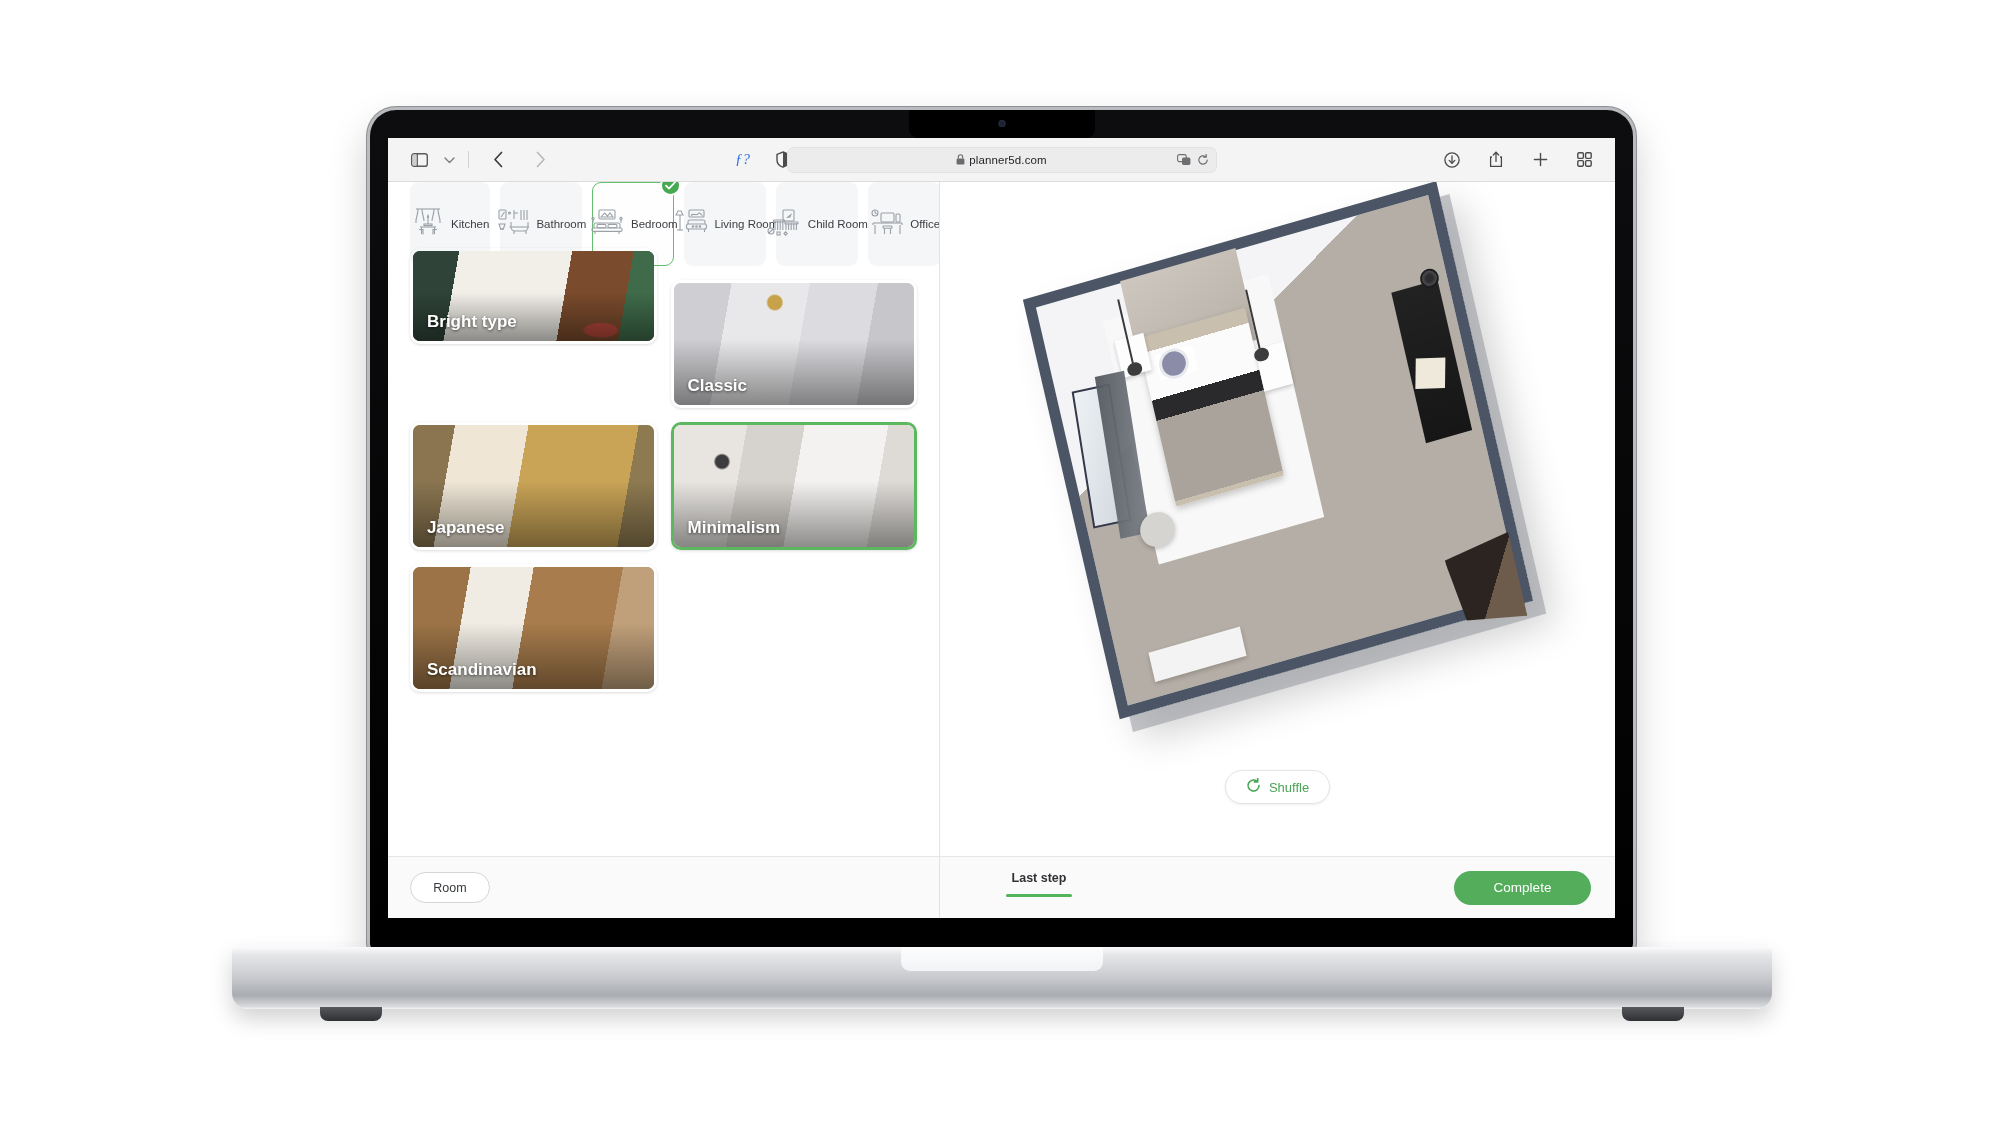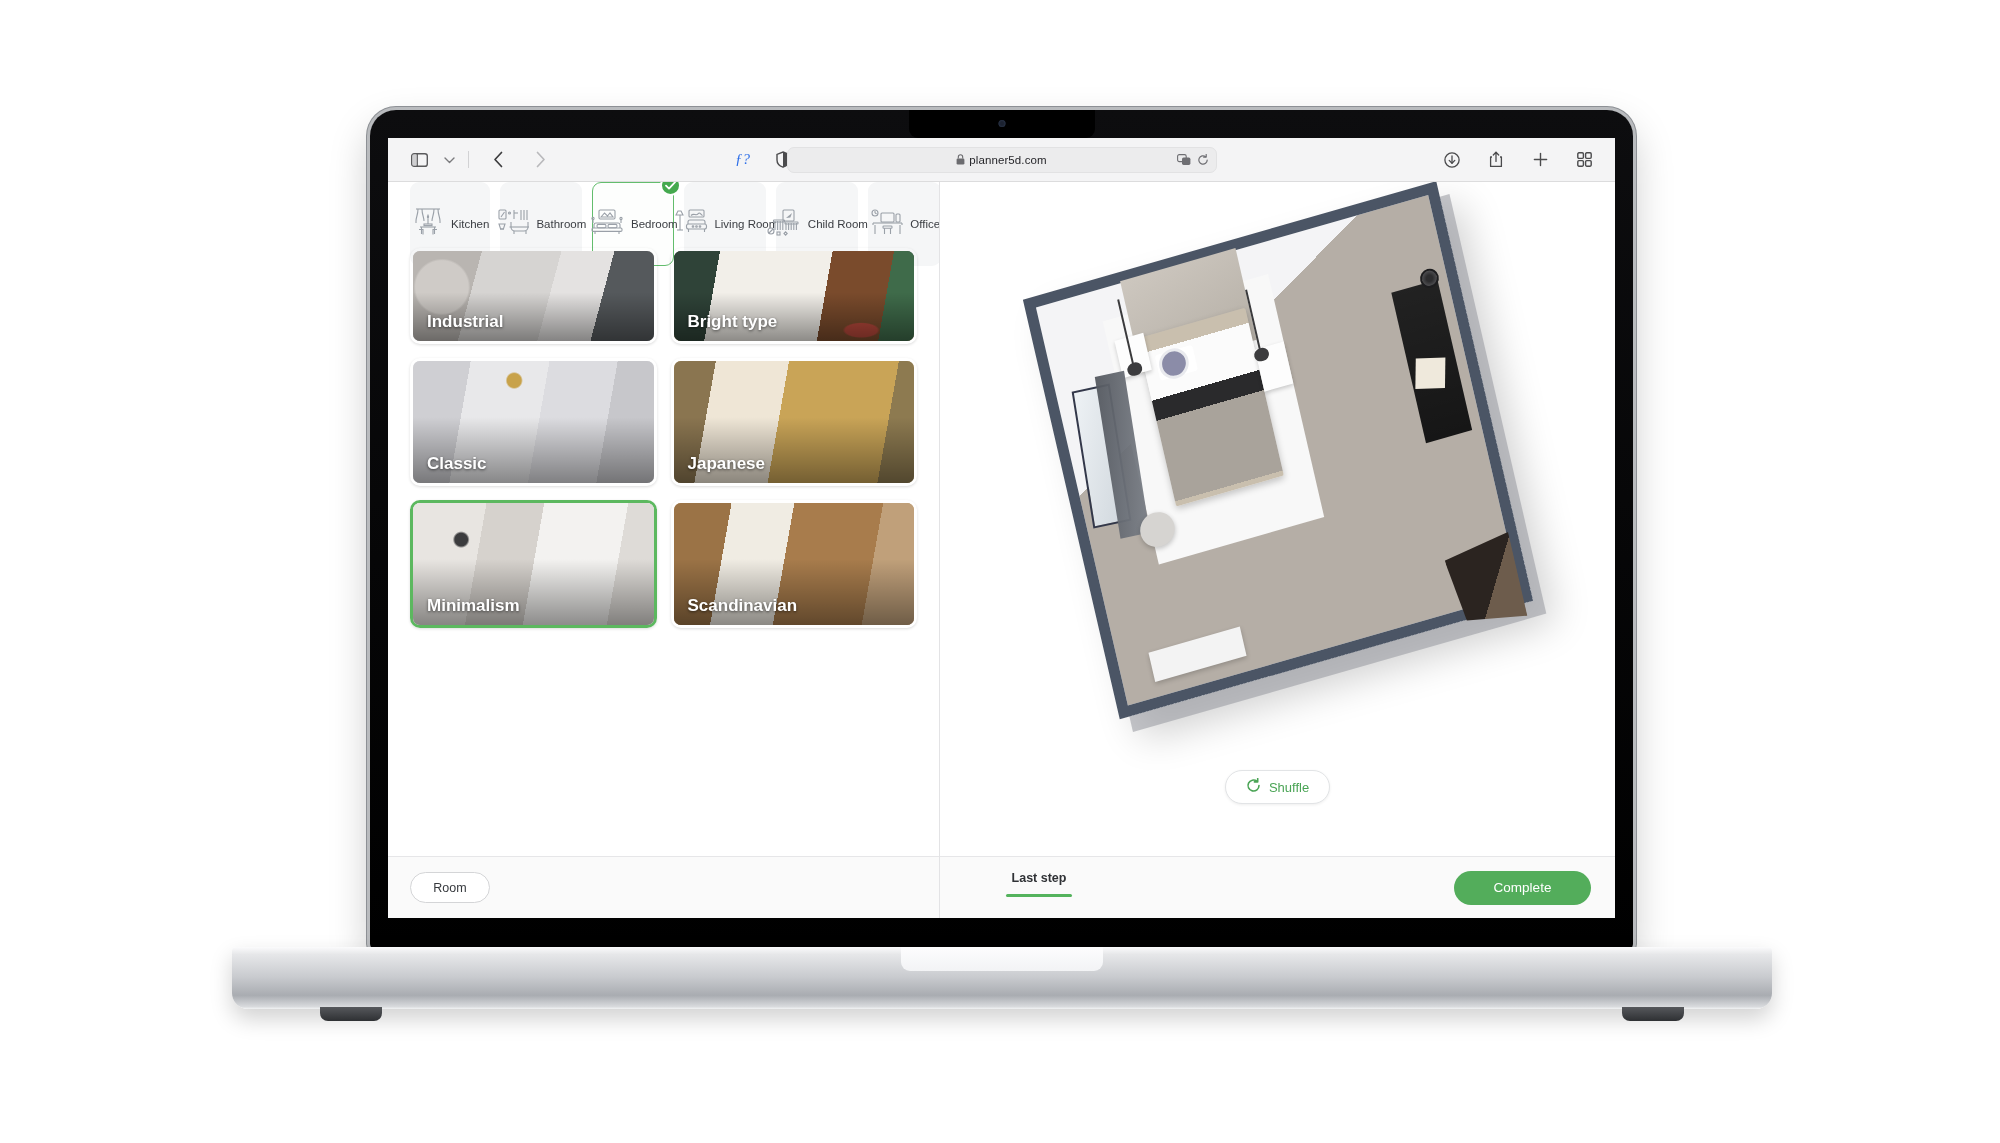--- a/index.html
+++ b/index.html
@@ -516,25 +516,20 @@
                     <line x1="15.5" y1="20.2" x2="15.5" y2="26"></line>
                       <line x1="21.5" y1="20.2" x2="21.5" y2="26"></line>
                   </svg>
                 </span>
                 <span class="r-label">Office</span>
               </div>
             </div>
 
             <div id="style-grid">
 
-              <div class="style-card row-clipped">
-                <div class="thumb th-industrial"></div>
-                <div class="shade"></div>
-                <div class="cap">Industrial</div>
-              </div>
 
               <div class="style-card row-clipped">
                 <div class="thumb th-boho"></div>
                 <div class="shade"></div>
                 <div class="cap">Bright type</div>
               </div>
 
               <div class="style-card">
                 <div class="thumb th-classic"></div>
                 <div class="shade"></div>

